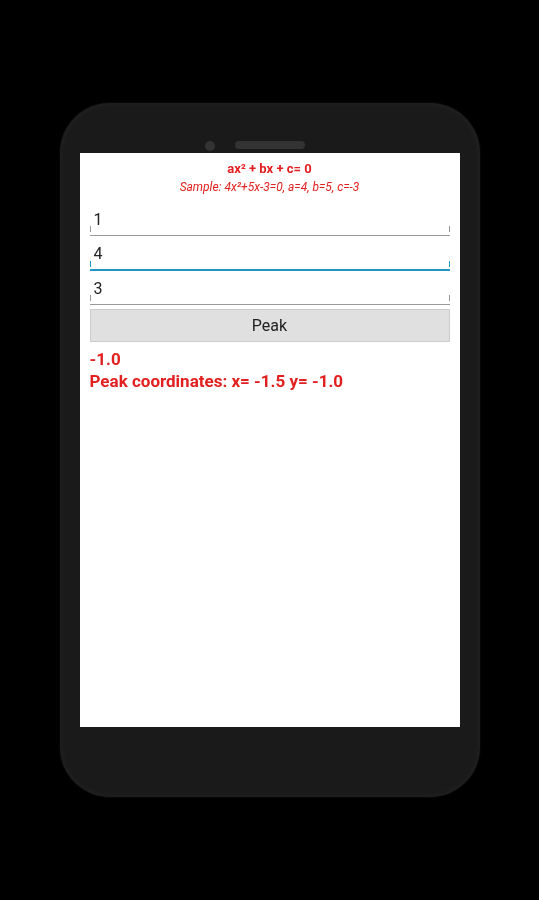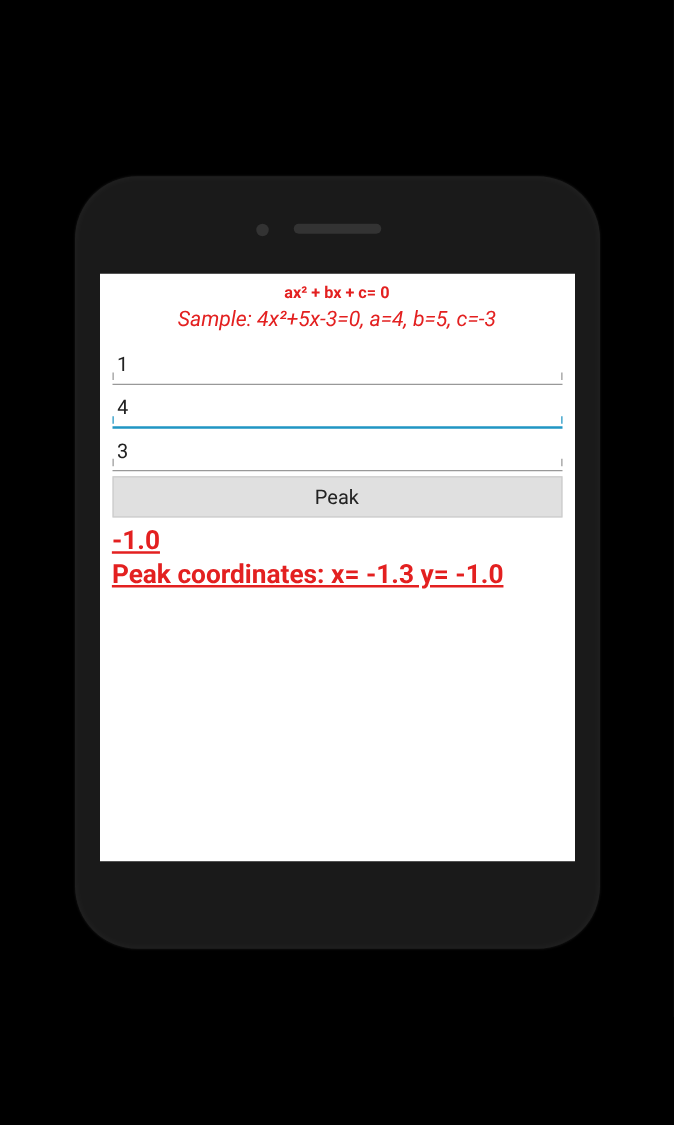--- a/index.html
+++ b/index.html
@@ -7,24 +7,24 @@
       width: 539px;
       height: 900px;
       background: #000;
       font-family: Roboto, Arial, sans-serif;
       display: flex;
       align-items: center;
       justify-content: center;
     }
     .phone-frame {
       width: 420px;
-      height: 618px;
+      height: 694px;
       background: #1a1a1a;
       border-radius: 50px;
-      padding: 78px 20px 70px 20px;
+      padding: 50px 20px 70px 20px;
       position: relative;
       box-shadow: inset 0 0 8px rgba(255,255,255,0.05), 0 0 2px rgba(255,255,255,0.1);
     }
     .phone-speaker {
       position: absolute;
       top: 38px;
       left: 50%;
       transform: translateX(-50%);
       width: 70px;
       height: 8px;
@@ -54,21 +54,21 @@
       color: #e32020;
       font-weight: bold;
       text-align: center;
       font-size: 13px;
       margin-bottom: 4px;
     }
     .sample-text {
       color: #e32020;
       font-style: italic;
       text-align: center;
-      font-size: 17px;
+      font-size: 12px;
       margin-bottom: 10px;
     }
     .input-wrapper {
       position: relative;
       margin-bottom: 2px;
     }
     .input-wrapper::before,
     .input-wrapper::after {
       content: '';
       position: absolute;
@@ -106,23 +106,22 @@
       font-size: 16px;
       color: #222;
       margin-top: 4px;
       margin-bottom: 6px;
       font-family: inherit;
       cursor: pointer;
     }
     .result-line {
       color: #e32020;
       font-weight: bold;
-      font-size: 21px;
+      font-size: 17px;
       line-height: 1.3;
-      text-decoration: underline;
     }
   </style>
 </head>
 <body>
 
 <div class="phone-frame">
   <div class="phone-speaker"></div>
   <div class="phone-camera"></div>
   <div class="screen">
     <div class="content">
@@ -135,16 +134,16 @@
       <div class="input-wrapper focused">
         <input class="input-underline" type="text" value="4" style="">
       </div>
       <div class="input-wrapper">
         <input class="input-underline" type="text" value="3" style="">
       </div>
 
       <button class="count-button">Peak</button>
 
       <div class="result-line">-1.0</div>
-      <div class="result-line">Peak coordinates:  x= -1.3  y= -1.0</div>
+      <div class="result-line">Peak coordinates:  x= -1.5  y= -1.0</div>
     </div>
   </div>
 </div>
 
 </body></html>

